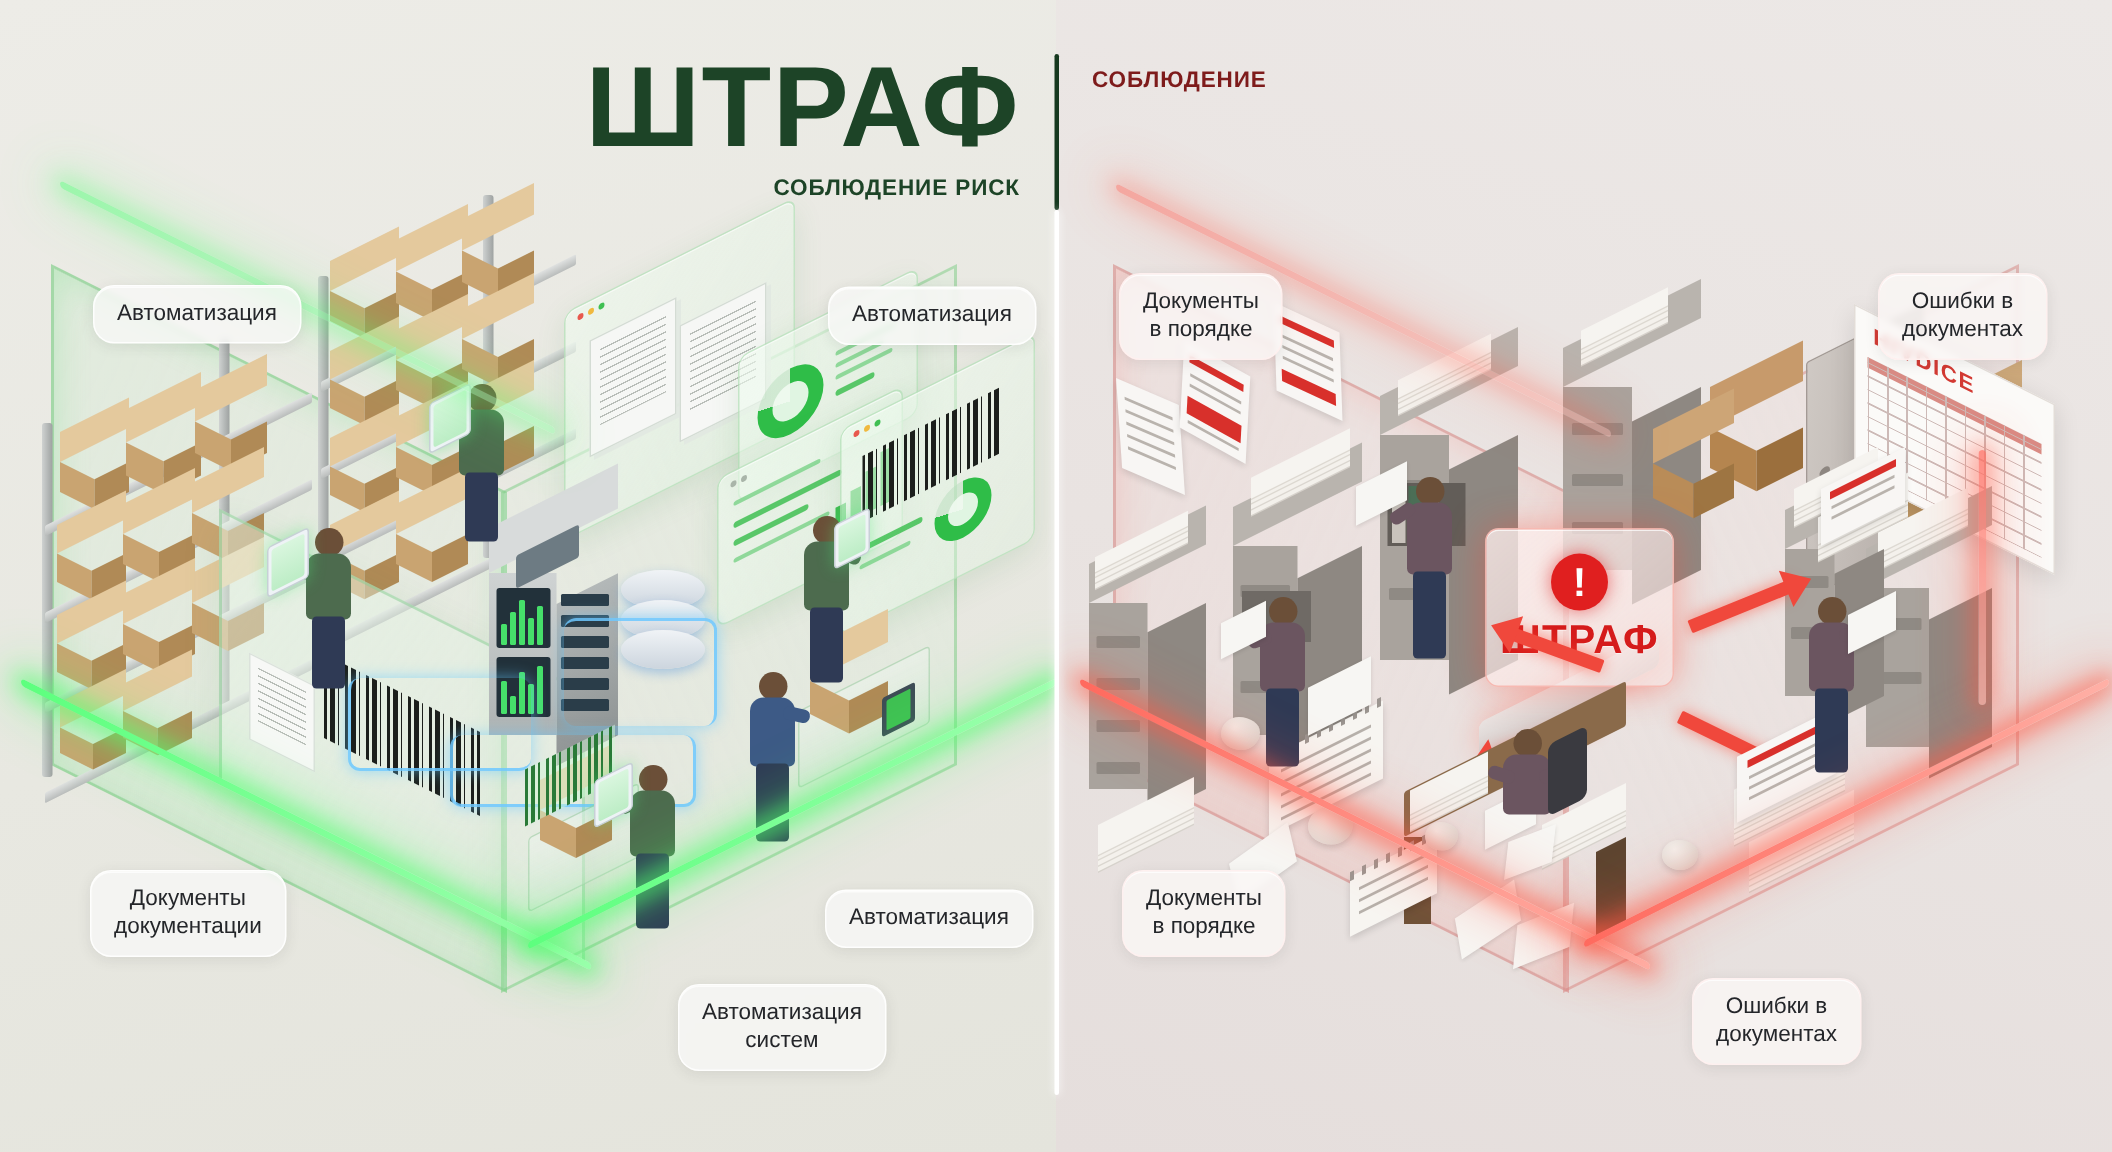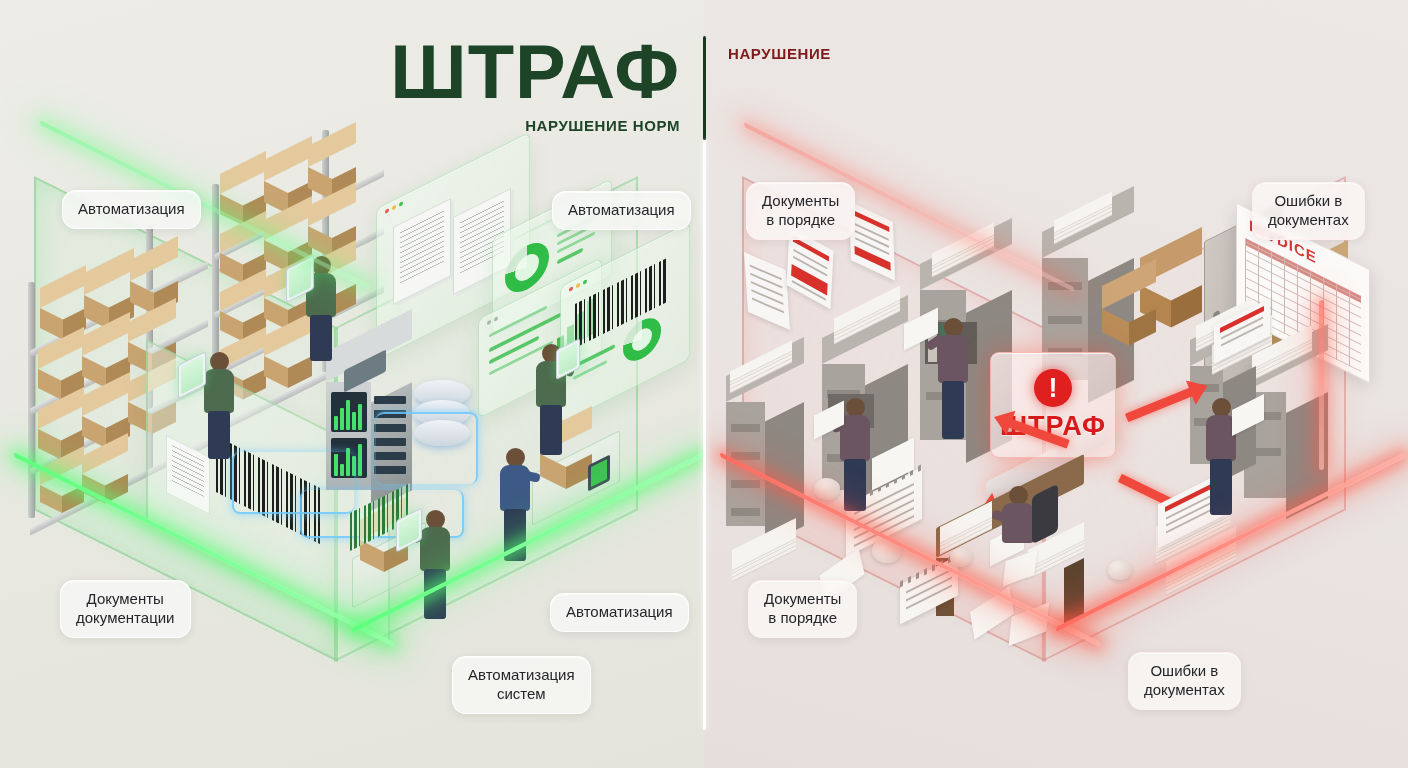--- a/index.html
+++ b/index.html
@@ -771,19 +771,19 @@
 документах</div>
   </div>
 
   <div class="divider">
     <div class="seg-top"></div>
     <div class="seg-bot"></div>
   </div>
 
   <div class="hdr" id="hdr-left">
     <div class="big">ШТРАФ</div>
-    <div class="sub">НАРУШЕНИЕ НОРМ</div>
+    <div class="sub">СОБЛЮДЕНИЕ РИСК</div>
   </div>
   <div class="hdr" id="hdr-right">
-    <div class="sub">НАРУШЕНИЕ</div>
+    <div class="sub">СОБЛЮДЕНИЕ</div>
   </div>
 
 </div>
 
 </body></html>

